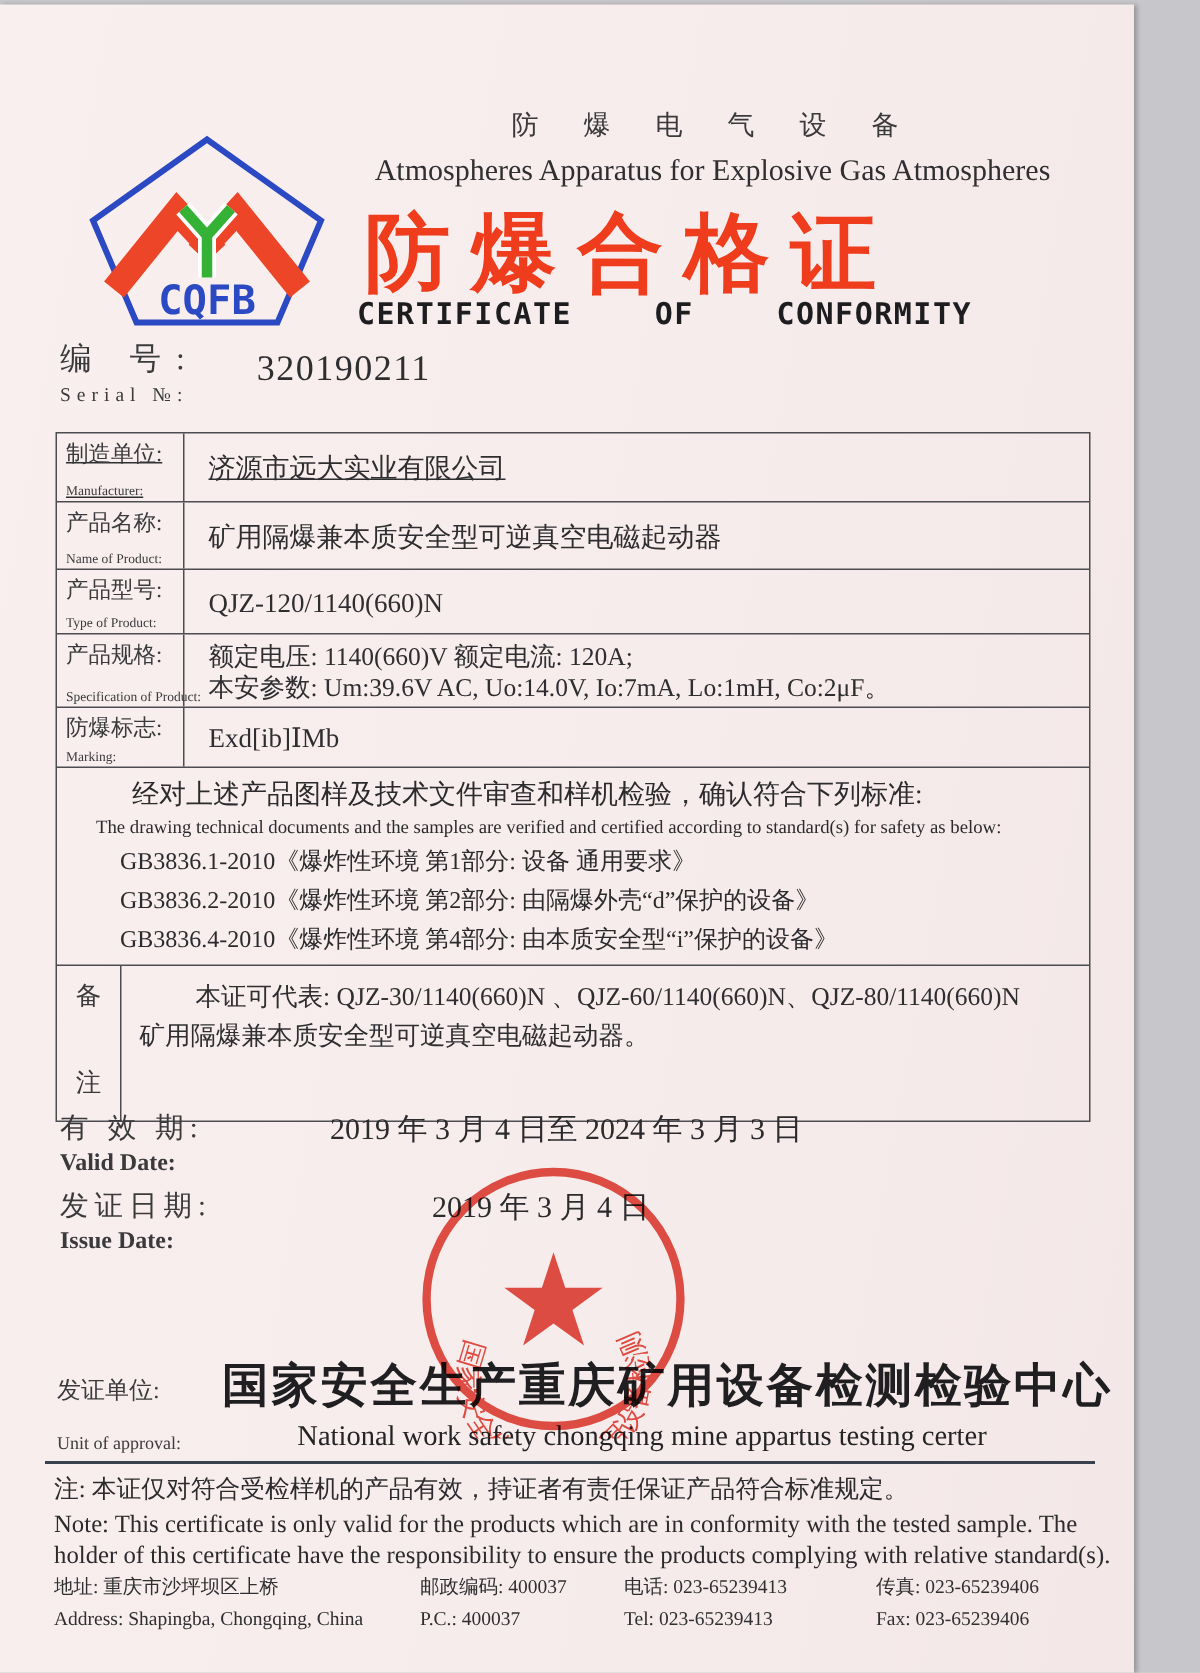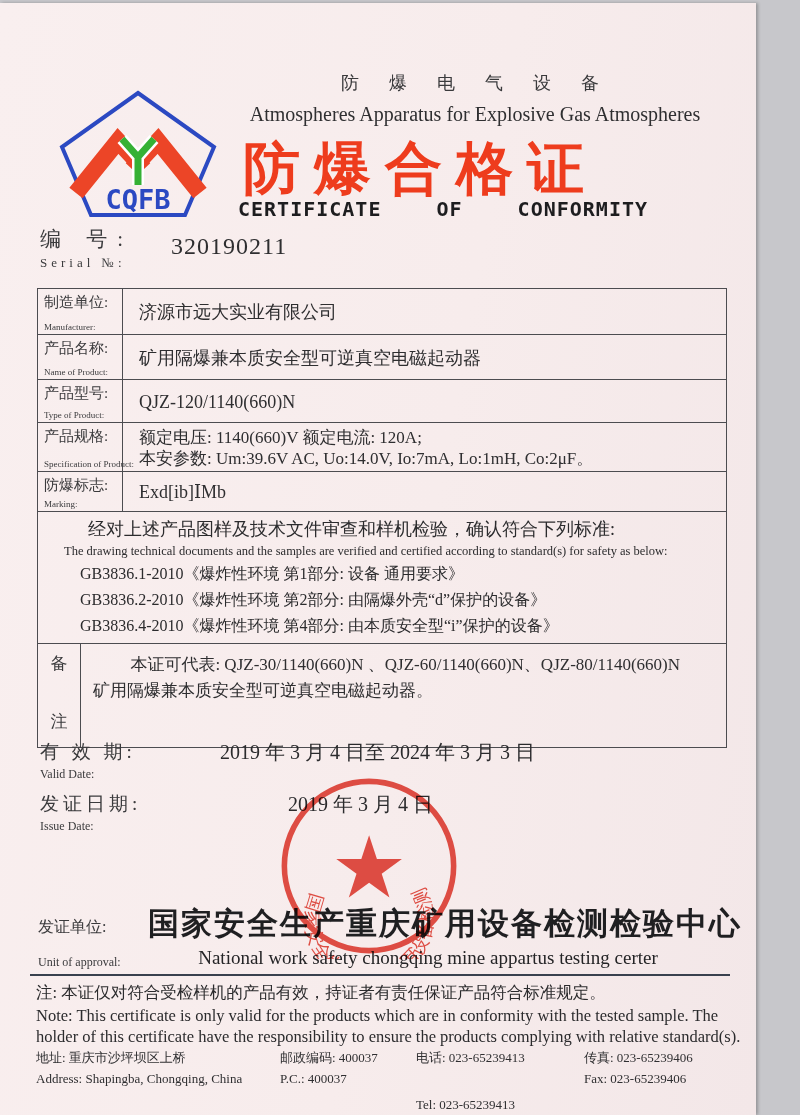--- a/index.html
+++ b/index.html
@@ -41,21 +41,21 @@
   .std-item{font-size:16px;padding-left:38px;margin-top:5px;color:#2b2b2d;}
   .remark-row{display:flex;}
   .remark-label{width:42px;min-width:42px;border-right:1.4px solid #4c4c50;
     display:flex;flex-direction:column;justify-content:space-between;align-items:center;
     padding:8px 0 14px 0;font-size:17px;color:#3a3a3c;}
   .remark-value{flex:1;padding:8px 10px 40px 12px;font-size:17px;line-height:1.5;}
   .remark-l1{text-indent:2.2em;}
   
   .date-row{position:absolute;left:40px;width:690px;}
   .date-lbl-zh{font-size:19px;letter-spacing:4px;color:#3a3a3c;}
-  .date-lbl-en{font-size:12px;color:#3a3a3c;margin-top:2px;}
+  .date-lbl-en{font-size:16px;color:#3a3a3c;margin-top:2px;font-weight:bold;}
   .date-val{position:absolute;top:0;font-size:20px;color:#2b2b2d;white-space:nowrap;}
   
   .stamp{position:absolute;left:276px;top:770px;width:186px;height:186px;
     opacity:.88;mix-blend-mode:multiply;z-index:5;}
   
   .approval{position:absolute;left:38px;top:900px;width:700px;}
   .appr-lbl-zh{position:absolute;left:0;top:14px;font-size:16px;color:#3a3a3c;white-space:nowrap;}
   .appr-lbl-en{position:absolute;left:0;top:52px;font-size:12px;color:#3a3a3c;white-space:nowrap;}
   .appr-zh{position:absolute;left:110px;top:0;width:580px;font-size:31px;font-weight:bold;
     letter-spacing:2px;color:#1f1f21;white-space:nowrap;}
@@ -63,21 +63,21 @@
     font-size:19px;color:#242426;white-space:nowrap;}
   .rule{position:absolute;left:30px;top:971px;width:700px;border-top:2px solid #39414e;}
   
   .note{position:absolute;left:36px;top:979px;width:706px;}
   .note-zh{font-size:16.5px;color:#2b2b2d;}
   .note-en{font-size:16.5px;color:#2b2b2d;margin-top:2px;line-height:1.25;}
   
   .footer{position:absolute;left:36px;top:1046px;width:700px;display:flex;}
   .f-col{display:flex;flex-direction:column;}
   .f-col div{white-space:nowrap;}
-  .f1{width:244px;} .f2{width:136px;} .f3{width:168px;gap:26px;} .f4{width:152px;}
+  .f1{width:244px;} .f2{width:136px;} .f3{width:168px;} .f4{width:152px;}
   .f-zh{font-size:13px;color:#2f2f31;}
   .f-en{font-size:13px;color:#2f2f31;margin-top:4px;}
 </style>
 </head>
 <body>
 
 <div class="paper">
 
   <div class="logo-wrap">
     <svg width="160" height="130" viewBox="0 0 160 130">
@@ -97,21 +97,21 @@
   <div class="serial-row">
     <div>
       <div class="serial-zh">编 号:</div>
       <div class="serial-en">Serial №:</div>
     </div>
     <div class="serial-val">320190211</div>
   </div>
 
   <div class="cert-table">
 
-    <div class="t-row" style="height:45px;">
+    <div class="t-row" style="height:45px;text-decoration:underline;">
       <div class="t-label">
         <span class="zh">制造单位:</span>
         <span class="en">Manufacturer:</span>
       </div>
       <div class="t-value">
         <span class="vline">济源市远大实业有限公司</span>
       </div>
     </div>
 
     <div class="t-row" style="height:44px;">

